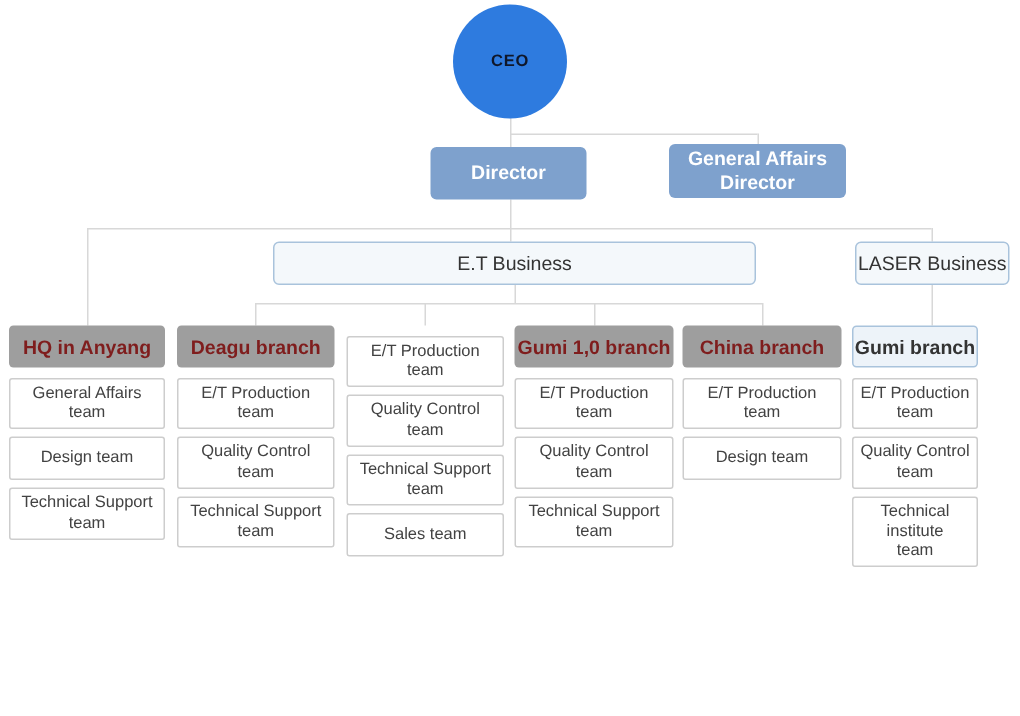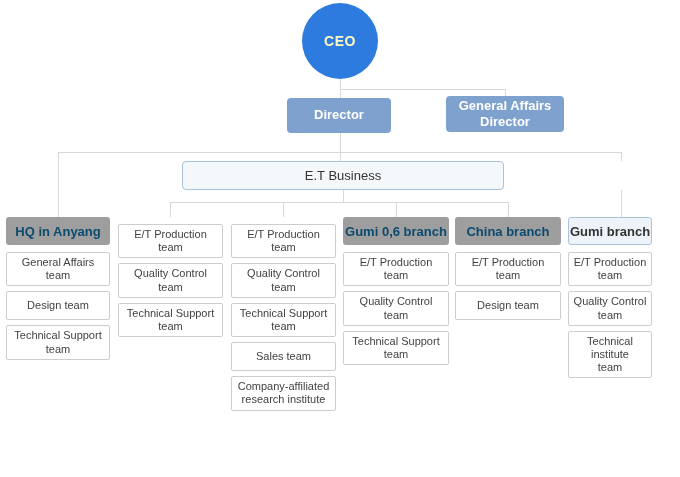--- a/index.html
+++ b/index.html
@@ -15,40 +15,40 @@
     --team-text:#424242;
   }
   html,body{margin:0;padding:0;background:#ffffff;}
   .stage{
     position:relative;width:680px;height:477px;background:#ffffff;
     font-family:"Liberation Sans","DejaVu Sans",sans-serif;overflow:hidden;
   }
   .line{position:absolute;background:var(--line);}
   .ceo{
     position:absolute;left:302px;top:3px;width:76px;height:76px;border-radius:50%;
-    background:var(--ceo-blue);color:#fef9c3;font-size:14px;font-weight:bold;
+    background:var(--ceo-blue);color:#0f172a;font-size:11px;font-weight:bold;
     display:flex;align-items:center;justify-content:center;letter-spacing:.5px;
   }
   .mgr{
     position:absolute;background:var(--mgr-blue);color:#ffffff;border-radius:4px;
     font-size:13px;font-weight:bold;display:flex;align-items:center;justify-content:center;
     text-align:center;line-height:1.25;white-space:pre-line;
   }
   .biz{
     position:absolute;background:var(--biz-bg);border:1px solid var(--blue-border);
     border-radius:4px;color:var(--dark);font-size:13px;font-weight:500;
     display:flex;align-items:center;justify-content:center;box-sizing:border-box;
   }
   .branch-col{position:absolute;top:217px;}
   .branch-header{
     height:28px;border-radius:3px;font-size:13px;font-weight:bold;
     display:flex;align-items:center;justify-content:center;text-align:center;
     box-sizing:border-box;
   }
-  .branch-header.gray{background:var(--gray);color:#0c4a6e;}
+  .branch-header.gray{background:var(--gray);color:#7f1d1d;}
   .branch-header.light{background:var(--gumi-bg);border:1px solid var(--blue-border);color:var(--dark);}
   .teams{display:flex;flex-direction:column;gap:5px;margin-top:7px;}
   .team{
     background:#ffffff;border:1px solid var(--team-border);border-radius:2px;
     min-height:29px;box-sizing:border-box;padding:3px 2px;
     display:flex;align-items:center;justify-content:center;
     text-align:center;font-size:11px;line-height:1.2;color:var(--team-text);
     white-space:pre-line;
   }
 </style>
@@ -74,56 +74,56 @@
 
   <div class="ceo">CEO</div>
 
   <div class="mgr" style="left:287px;top:98px;width:104px;height:35px;">Director</div>
 
   <div class="mgr" style="left:446px;top:96px;width:118px;height:36px;">General Affairs
 Director</div>
 
   <div class="biz" style="left:182px;top:161px;width:322px;height:29px;">E.T Business</div>
 
+  <div class="biz" style="left:570px;top:161px;width:103px;height:29px;">LASER Business</div>
 
   <div class="branch-col" style="left:6px;width:104px;">
     <div class="branch-header gray">HQ in Anyang</div>
     <div class="teams">
         <div class="team">General Affairs
 team</div>
         <div class="team">Design team</div>
         <div class="team">Technical Support
 team</div>
       </div>
   </div>
   <div class="branch-col" style="left:118px;width:105px;">
+    <div class="branch-header gray">Deagu branch</div>
     <div class="teams">
         <div class="team">E/T Production
 team</div>
         <div class="team">Quality Control
 team</div>
         <div class="team">Technical Support
 team</div>
       </div>
   </div>
   <div class="branch-col" style="left:231px;width:105px;">
     <div class="teams">
         <div class="team">E/T Production
 team</div>
         <div class="team">Quality Control
 team</div>
         <div class="team">Technical Support
 team</div>
         <div class="team">Sales team</div>
-        <div class="team">Company-affiliated
-research institute</div>
       </div>
   </div>
   <div class="branch-col" style="left:343px;width:106px;">
-    <div class="branch-header gray">Gumi 0,6 branch</div>
+    <div class="branch-header gray">Gumi 1,0 branch</div>
     <div class="teams">
         <div class="team">E/T Production
 team</div>
         <div class="team">Quality Control
 team</div>
         <div class="team">Technical Support
 team</div>
       </div>
   </div>
   <div class="branch-col" style="left:455px;width:106px;">

